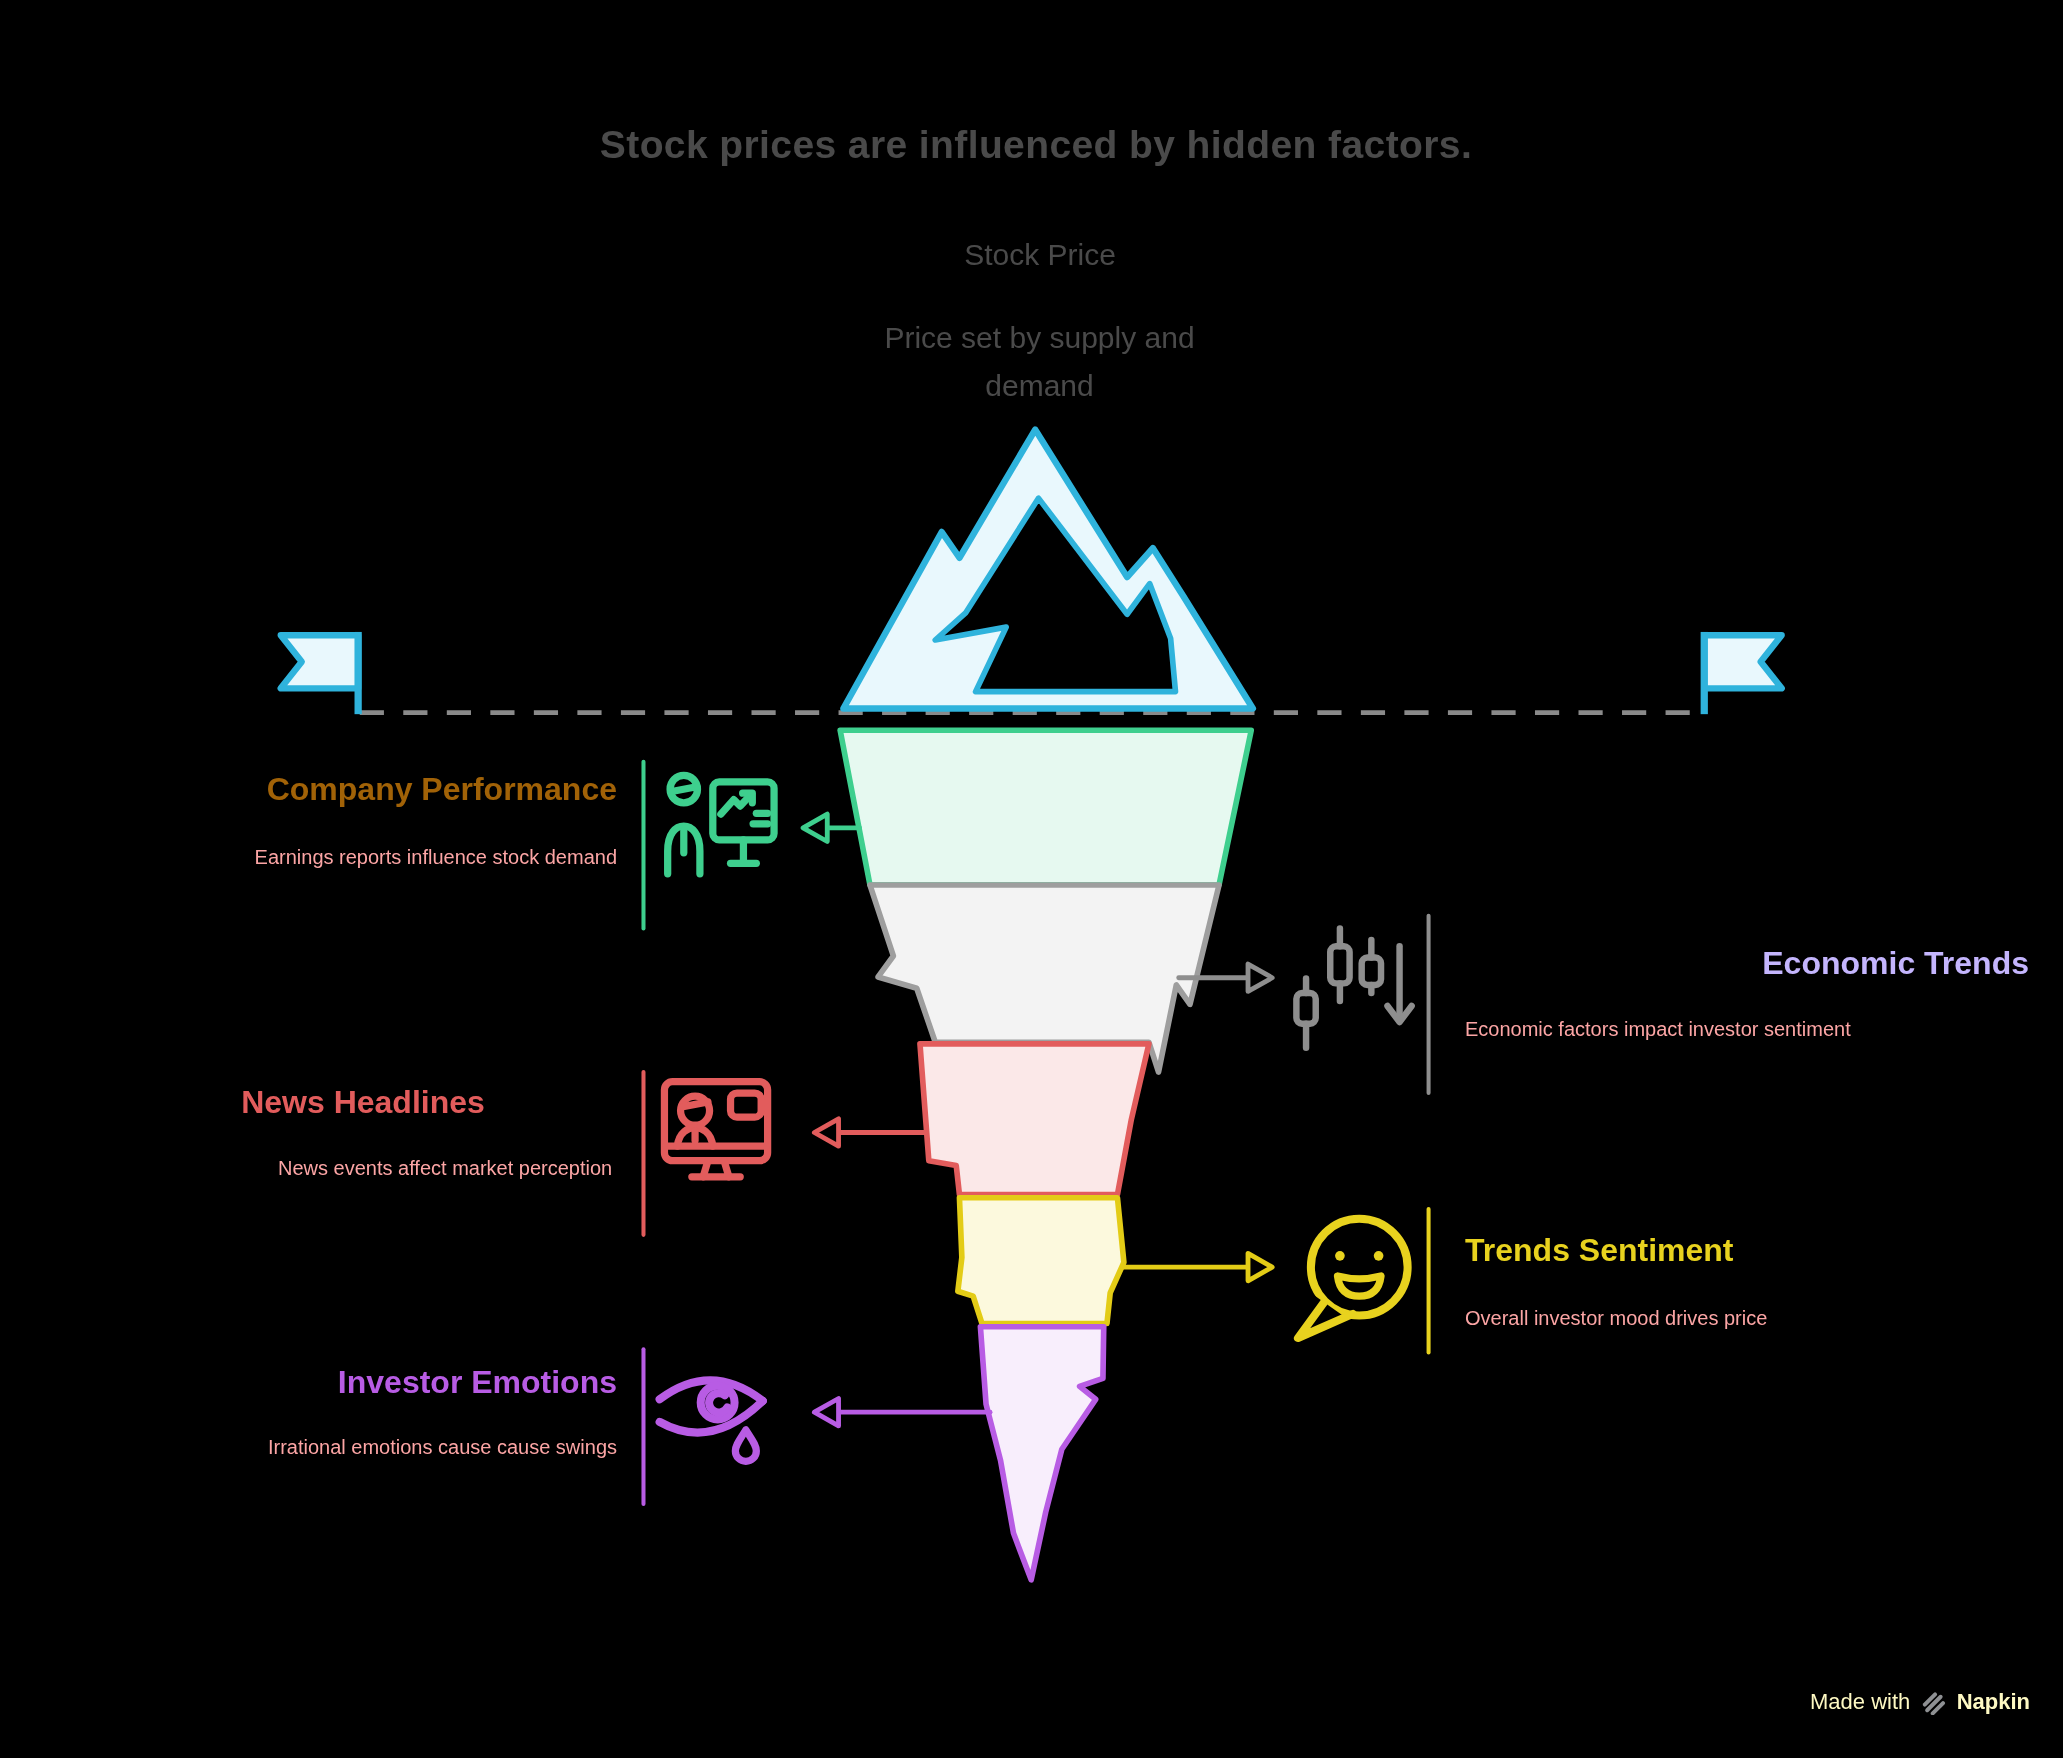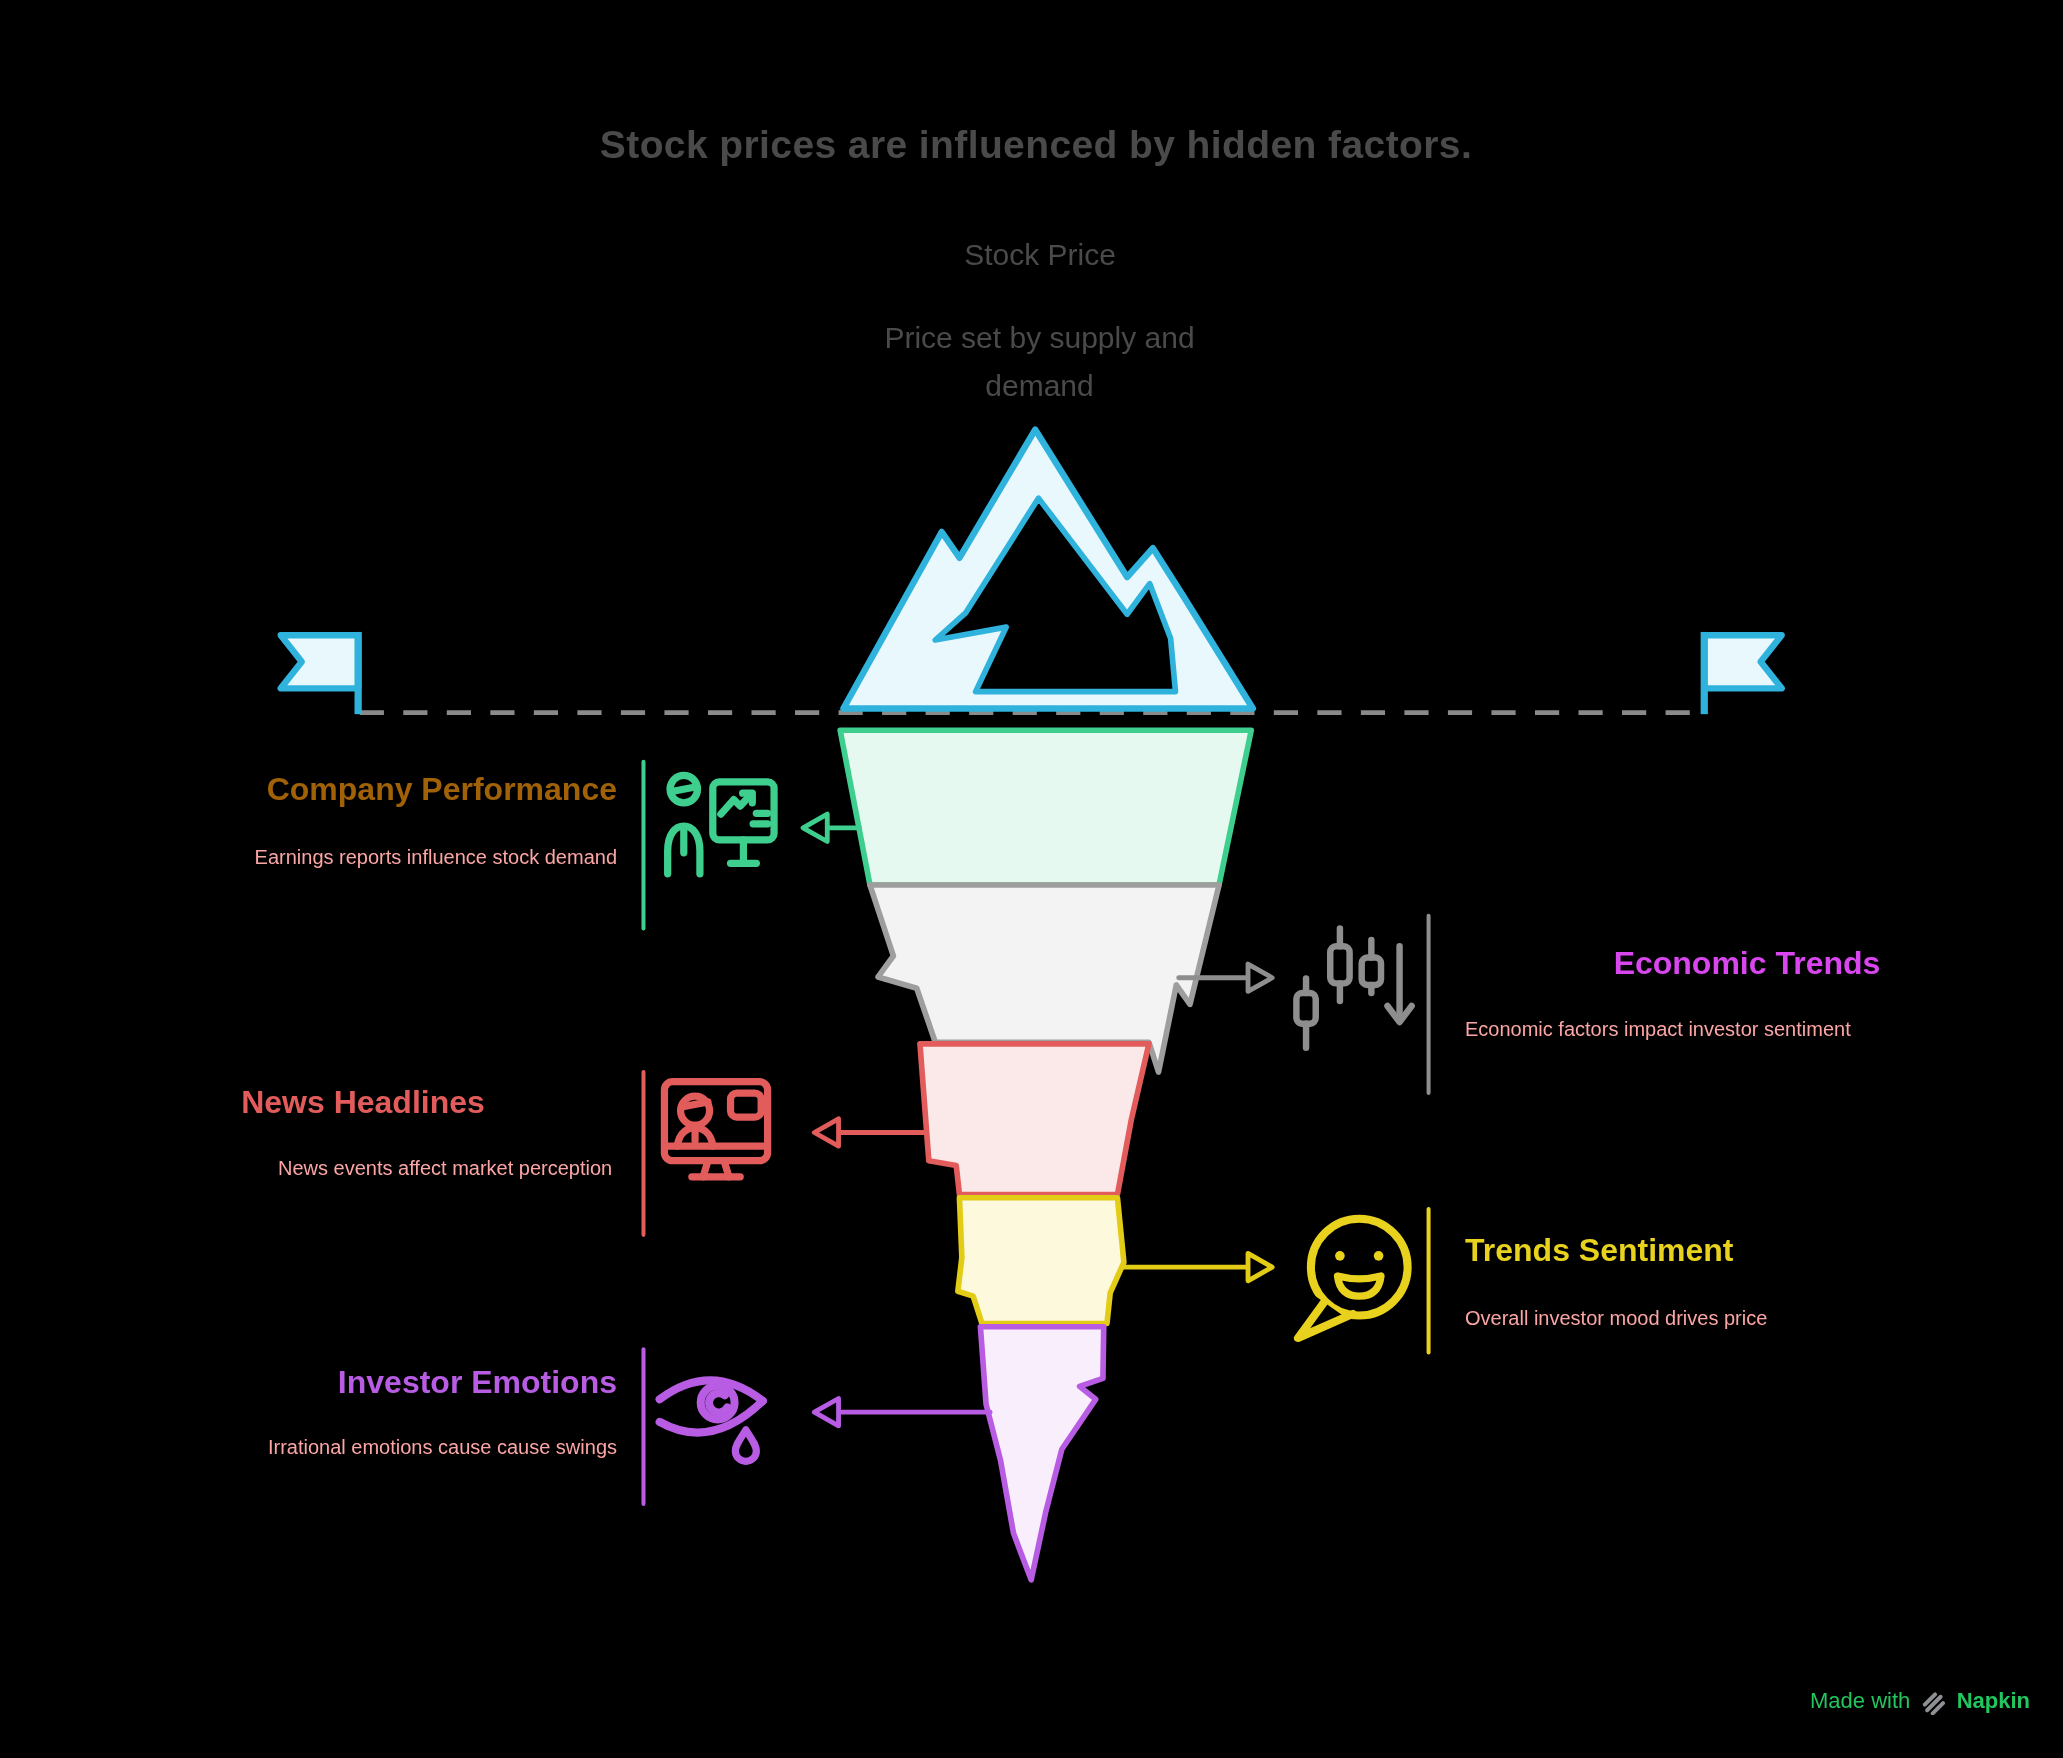--- a/index.html
+++ b/index.html
@@ -9,30 +9,30 @@
   .txt{position:absolute;margin:4px;}
   .main-title{left:0;top:119px;width:2064px;text-align:center;font-size:39px;font-weight:700;
               color:#4a4a4a;letter-spacing:0.4px;}
   .apex-title{left:794px;top:234px;width:484px;text-align:center;font-size:30px;font-weight:500;color:#4a4a4a;}
   .apex-sub{left:850px;top:310px;width:371px;text-align:center;font-size:30px;font-weight:400;
             color:#4a4a4a;line-height:1.6;}
   .f-title{font-size:32px;font-weight:600;line-height:1.2;}
   .f-desc{font-size:20px;font-weight:400;color:#fca5a5;line-height:1.6;}
   .t-company{left:105px;top:766px;width:508px;text-align:right;color:#a16207;}
   .d-company{left:210px;top:837px;width:403px;text-align:right;}
-  .t-economic{left:1461px;top:940px;width:564px;text-align:center;color:#d946ef;}
+  .t-economic{left:1461px;top:940px;width:564px;text-align:right;color:#c4b5fd;}
   .d-economic{left:1461px;top:1009px;width:419px;text-align:left;}
   .t-news{left:105px;top:1079px;width:508px;text-align:center;color:#E25C5C;}
   .d-news{left:274px;top:1148px;width:339px;}
   .t-sentiment{left:1461px;top:1227px;width:564px;text-align:left;color:#E8D21E;}
   .d-sentiment{left:1461px;top:1298px;width:500px;text-align:left;}
   .t-emotions{left:105px;top:1359px;width:508px;text-align:right;color:#B85CE4;}
   .d-emotions{left:234px;top:1427px;width:379px;text-align:right;}
-  .footer{position:absolute;right:34px;top:1688px;display:flex;gap:9.7px;
-          color:#22c55e;font-size:22px;}
+  .footer{position:absolute;right:34px;top:1688px;display:flex;align-items:center;gap:9.7px;
+          color:#fef9c3;font-size:22px;}
   .footer .made{font-weight:400;}
   .footer .brand{font-weight:600;}
 </style>
 </head>
 <body>
 
 <div class="stage">
 
   <svg class="diagram" width="2064" height="1758" viewBox="0 0 2560 2181">
 

